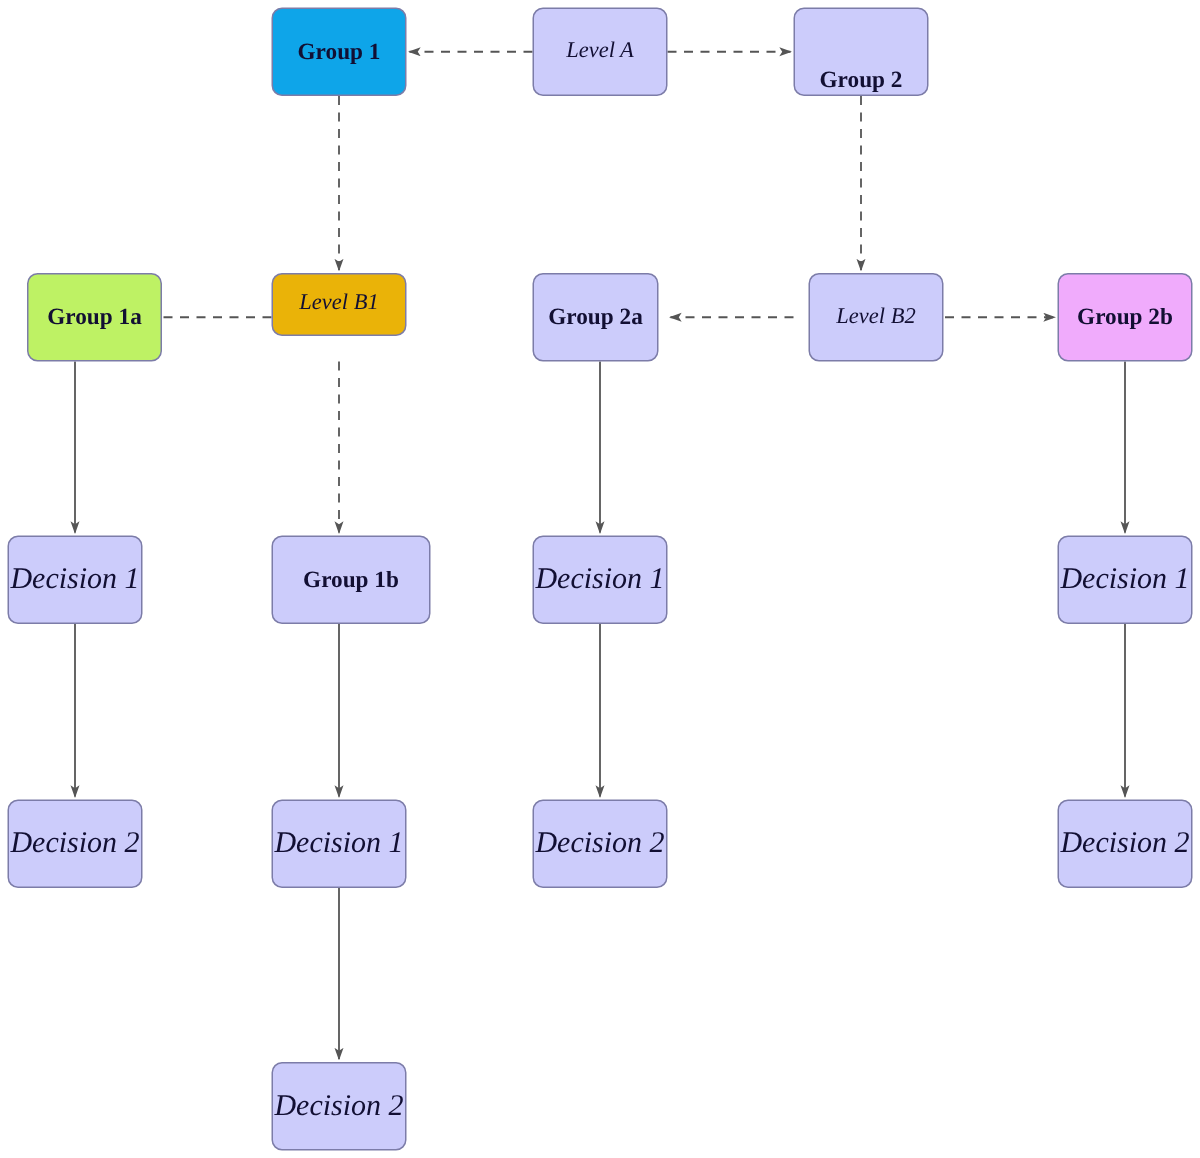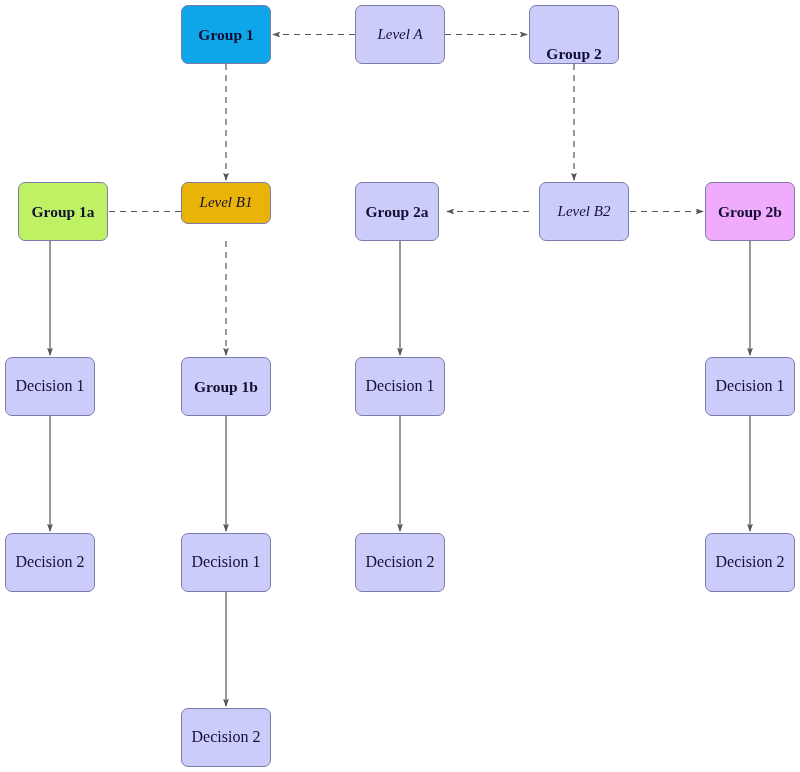--- a/index.html
+++ b/index.html
@@ -48,21 +48,22 @@
     font-weight: bold;
     font-size: 15.5px;
   }
   .style-level .node-label {
     font-style: italic;
     font-weight: normal;
     font-size: 15px;
   }
   .style-decision .node-label {
     font-weight: normal;
-    font-size: 16px;
+    font-size: 20px;
+    font-style: italic;
   }
 </style>
 </head>
 <body>
 
 <div id="canvas">
   <svg id="edge-layer" width="800" height="772" viewBox="0 0 800 772" xmlns="http://www.w3.org/2000/svg">
       <defs>
         <marker id="arrowhead" markerWidth="7" markerHeight="7" refX="6.2" refY="2.5" orient="auto" markerUnits="strokeWidth">
           <path d="M0,0 L7,2.5 L0,5 L1.6,2.5 Z" fill="#555555"></path>
@@ -106,21 +107,21 @@
       </div>
       <div class="node style-level" style="left: 511px; top: 182px; width: 90px; height: 59px; background: rgb(204, 204, 251); border-color: rgb(124, 124, 168); color: rgb(18, 15, 51); border-radius: 7px; margin-left: 28px;">
         <span class="node-label">Level B2</span>
       </div>
       <div class="node style-group" style="left: 705px; top: 182px; width: 90px; height: 59px; background: #f0abfc; border-color: rgb(124, 124, 168); color: rgb(18, 15, 51); border-radius: 7px;">
         <span class="node-label">Group 2b</span>
       </div>
       <div class="node style-decision" style="left: 5px; top: 357px; width: 90px; height: 59px; background: rgb(204, 204, 251); border-color: rgb(124, 124, 168); color: rgb(18, 15, 51); border-radius: 7px;">
         <span class="node-label">Decision 1</span>
       </div>
-      <div class="node style-group" style="left: 181px; top: 357px; width: 90px; height: 59px; background: rgb(204, 204, 251); border-color: rgb(124, 124, 168); color: rgb(18, 15, 51); border-radius: 7px;">
+      <div class="node style-group" style="left: 181px; top: 357px; width: 106px; height: 59px; background: rgb(204, 204, 251); border-color: rgb(124, 124, 168); color: rgb(18, 15, 51); border-radius: 7px;">
         <span class="node-label">Group 1b</span>
       </div>
       <div class="node style-decision" style="left: 355px; top: 357px; width: 90px; height: 59px; background: rgb(204, 204, 251); border-color: rgb(124, 124, 168); color: rgb(18, 15, 51); border-radius: 7px;">
         <span class="node-label">Decision 1</span>
       </div>
       <div class="node style-decision" style="left: 705px; top: 357px; width: 90px; height: 59px; background: rgb(204, 204, 251); border-color: rgb(124, 124, 168); color: rgb(18, 15, 51); border-radius: 7px;">
         <span class="node-label">Decision 1</span>
       </div>
       <div class="node style-decision" style="left: 5px; top: 533px; width: 90px; height: 59px; background: rgb(204, 204, 251); border-color: rgb(124, 124, 168); color: rgb(18, 15, 51); border-radius: 7px;">
         <span class="node-label">Decision 2</span>

